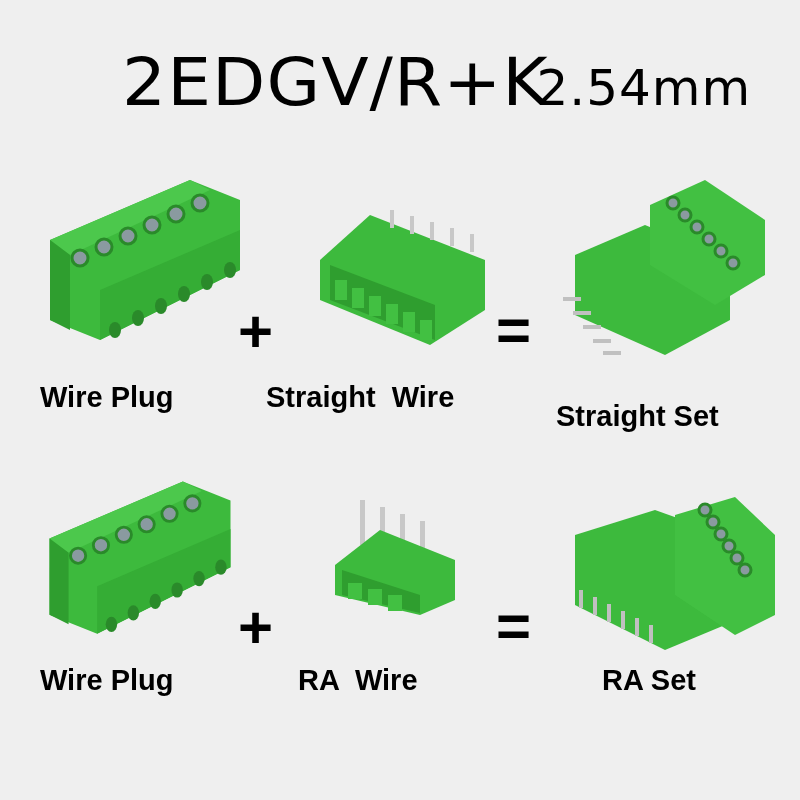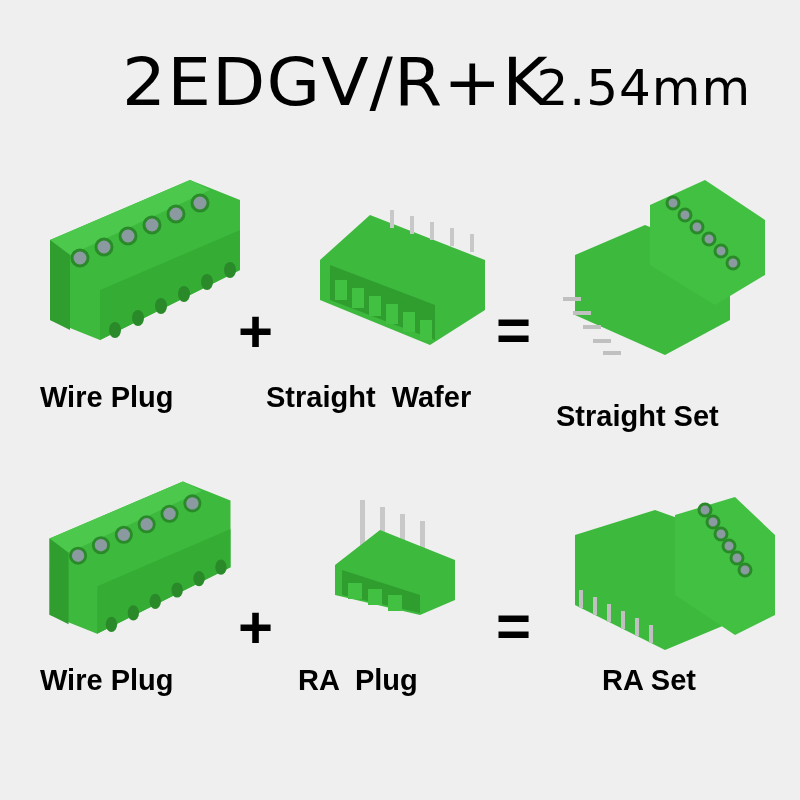--- a/index.html
+++ b/index.html
@@ -75,21 +75,21 @@
   <g fill="#c0c0c0">
       <rect x="8" y="122" width="18" height="4"></rect>
       <rect x="18" y="136" width="18" height="4"></rect>
       <rect x="28" y="150" width="18" height="4"></rect>
       <rect x="38" y="164" width="18" height="4"></rect>
       <rect x="48" y="176" width="18" height="4"></rect>
     </g>
 </svg>
 
 <div class="label" style="left:40px;top:378px">Wire Plug</div>
-<div class="label" style="left:266px;top:378px;white-space:pre">Straight  Wafer</div>
+<div class="label" style="left:266px;top:378px;white-space:pre">Straight  Wire</div>
 <div class="label" style="left:556px;top:397px">Straight Set</div>
 
 <svg class="prod" style="left:40px;top:470px" width="200" height="180" viewBox="0 0 210 185">
   <polygon points="10,70 150,10 200,30 200,100 60,170 10,150" fill="#3dba3d"></polygon>
   <polygon points="10,70 150,10 170,20 30,85" fill="#4cc84c"></polygon>
   <polygon points="60,120 200,60 200,100 60,170" fill="#35ad35"></polygon>
   <polygon points="10,70 30,85 30,160 10,150" fill="#2f9e2f"></polygon>
   <g fill="#8a9aa0" stroke="#2a8a2a" stroke-width="3">
     <circle cx="40" cy="88" r="8"></circle>
       <circle cx="64" cy="77" r="8"></circle>
@@ -139,14 +139,14 @@
       <rect x="14" y="95" width="4" height="18"></rect>
       <rect x="28" y="102" width="4" height="18"></rect>
       <rect x="42" y="109" width="4" height="18"></rect>
       <rect x="56" y="116" width="4" height="18"></rect>
       <rect x="70" y="123" width="4" height="18"></rect>
       <rect x="84" y="130" width="4" height="18"></rect>
     </g>
 </svg>
 
 <div class="label" style="left:40px;top:661px">Wire Plug</div>
-<div class="label" style="left:298px;top:661px;white-space:pre">RA  Plug</div>
+<div class="label" style="left:298px;top:661px;white-space:pre">RA  Wire</div>
 <div class="label" style="left:602px;top:661px">RA Set</div>
 
 </body></html>

